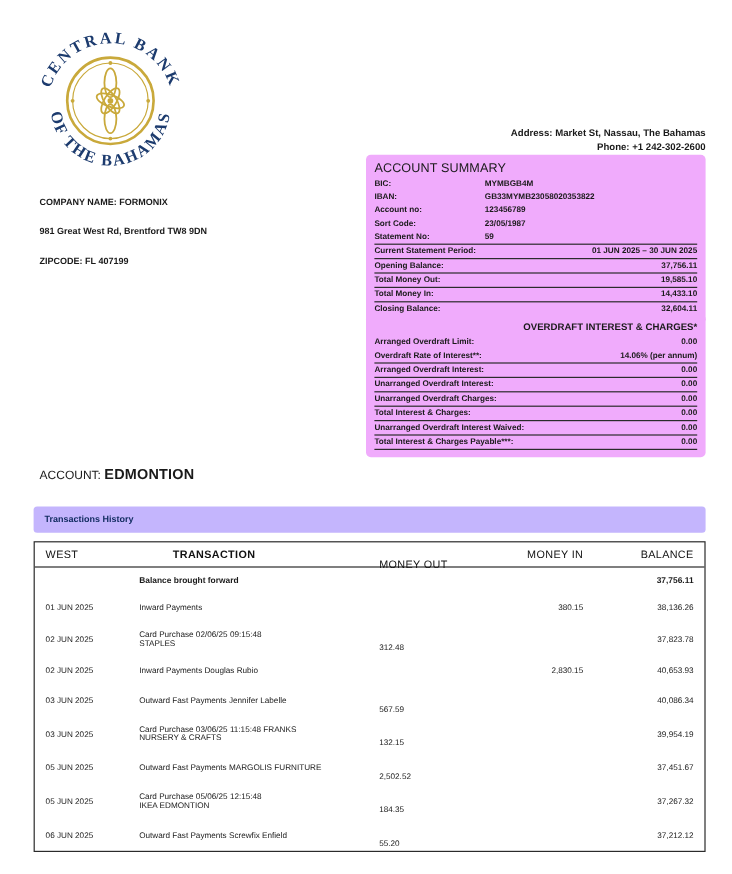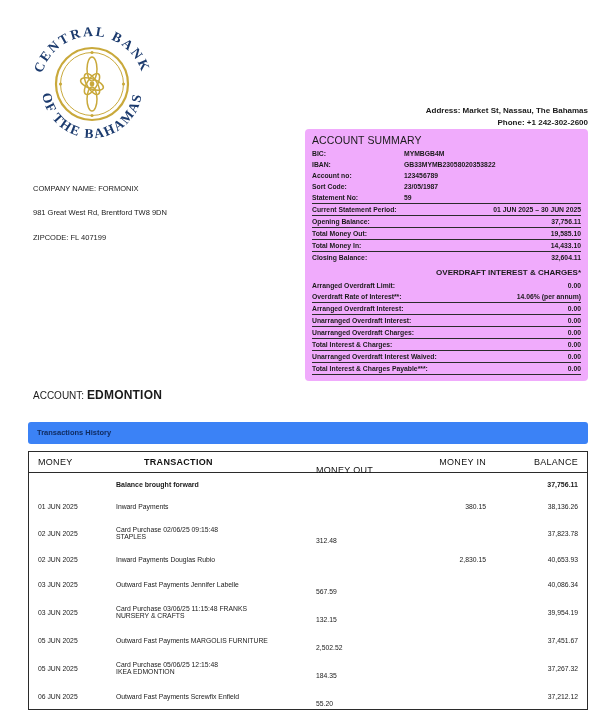--- a/index.html
+++ b/index.html
@@ -54,24 +54,24 @@
     font-size: 8px;
     font-weight: bold;
     color: #1a1a1a;
     line-height: 1.55;
   }
 
   
   .company-block {
     position: absolute;
     left: 33px;
-    top: 183px;
+    top: 163px;
     width: 250px;
     font-size: 7.5px;
-    font-weight: normal;
+    font-weight: bold;
     color: #1a1a1a;
     line-height: 1.5;
   }
   .company-block .blk { margin-bottom: 13px; }
   .company-block .blk:last-child { margin-bottom: 0; }
 
   
   .summary-box {
     position: absolute;
     left: 305px;
@@ -133,21 +133,21 @@
   .account-line .lbl { font-weight: normal; }
   .account-line .val { font-weight: bold; font-size: 12px; letter-spacing: 0.2px; }
 
   
   .tx-band {
     position: absolute;
     left: 28px;
     top: 422px;
     width: 560px;
     height: 22px;
-    background: #3b82f6;
+    background: #c4b5fd;
     border-radius: 3px;
     box-sizing: border-box;
   }
   .tx-band .label {
     position: absolute;
     left: 9px;
     top: 6px;
     font-size: 7.5px;
     font-weight: bold;
     color: #0f2a5e;
@@ -363,21 +363,21 @@
     <span class="val">EDMONTION</span>
   </div>
 
   <div class="tx-band">
     <div class="label">Transactions History</div>
   </div>
 
   <div class="tx-table">
 
     <div class="tx-row tx-head">
-      <div class="c-date">MONEY</div>
+      <div class="c-date">WEST</div>
       <div class="c-desc">TRANSACTION</div>
       <div class="c-out">MONEY OUT</div>
       <div class="c-in">MONEY IN</div>
       <div class="c-bal">BALANCE</div>
     </div>
 
     <div class="tx-row tx-brought">
       <div class="c-date"></div>
       <div class="c-desc" style="padding-left:0">Balance brought forward</div>
       <div class="c-out"></div>

